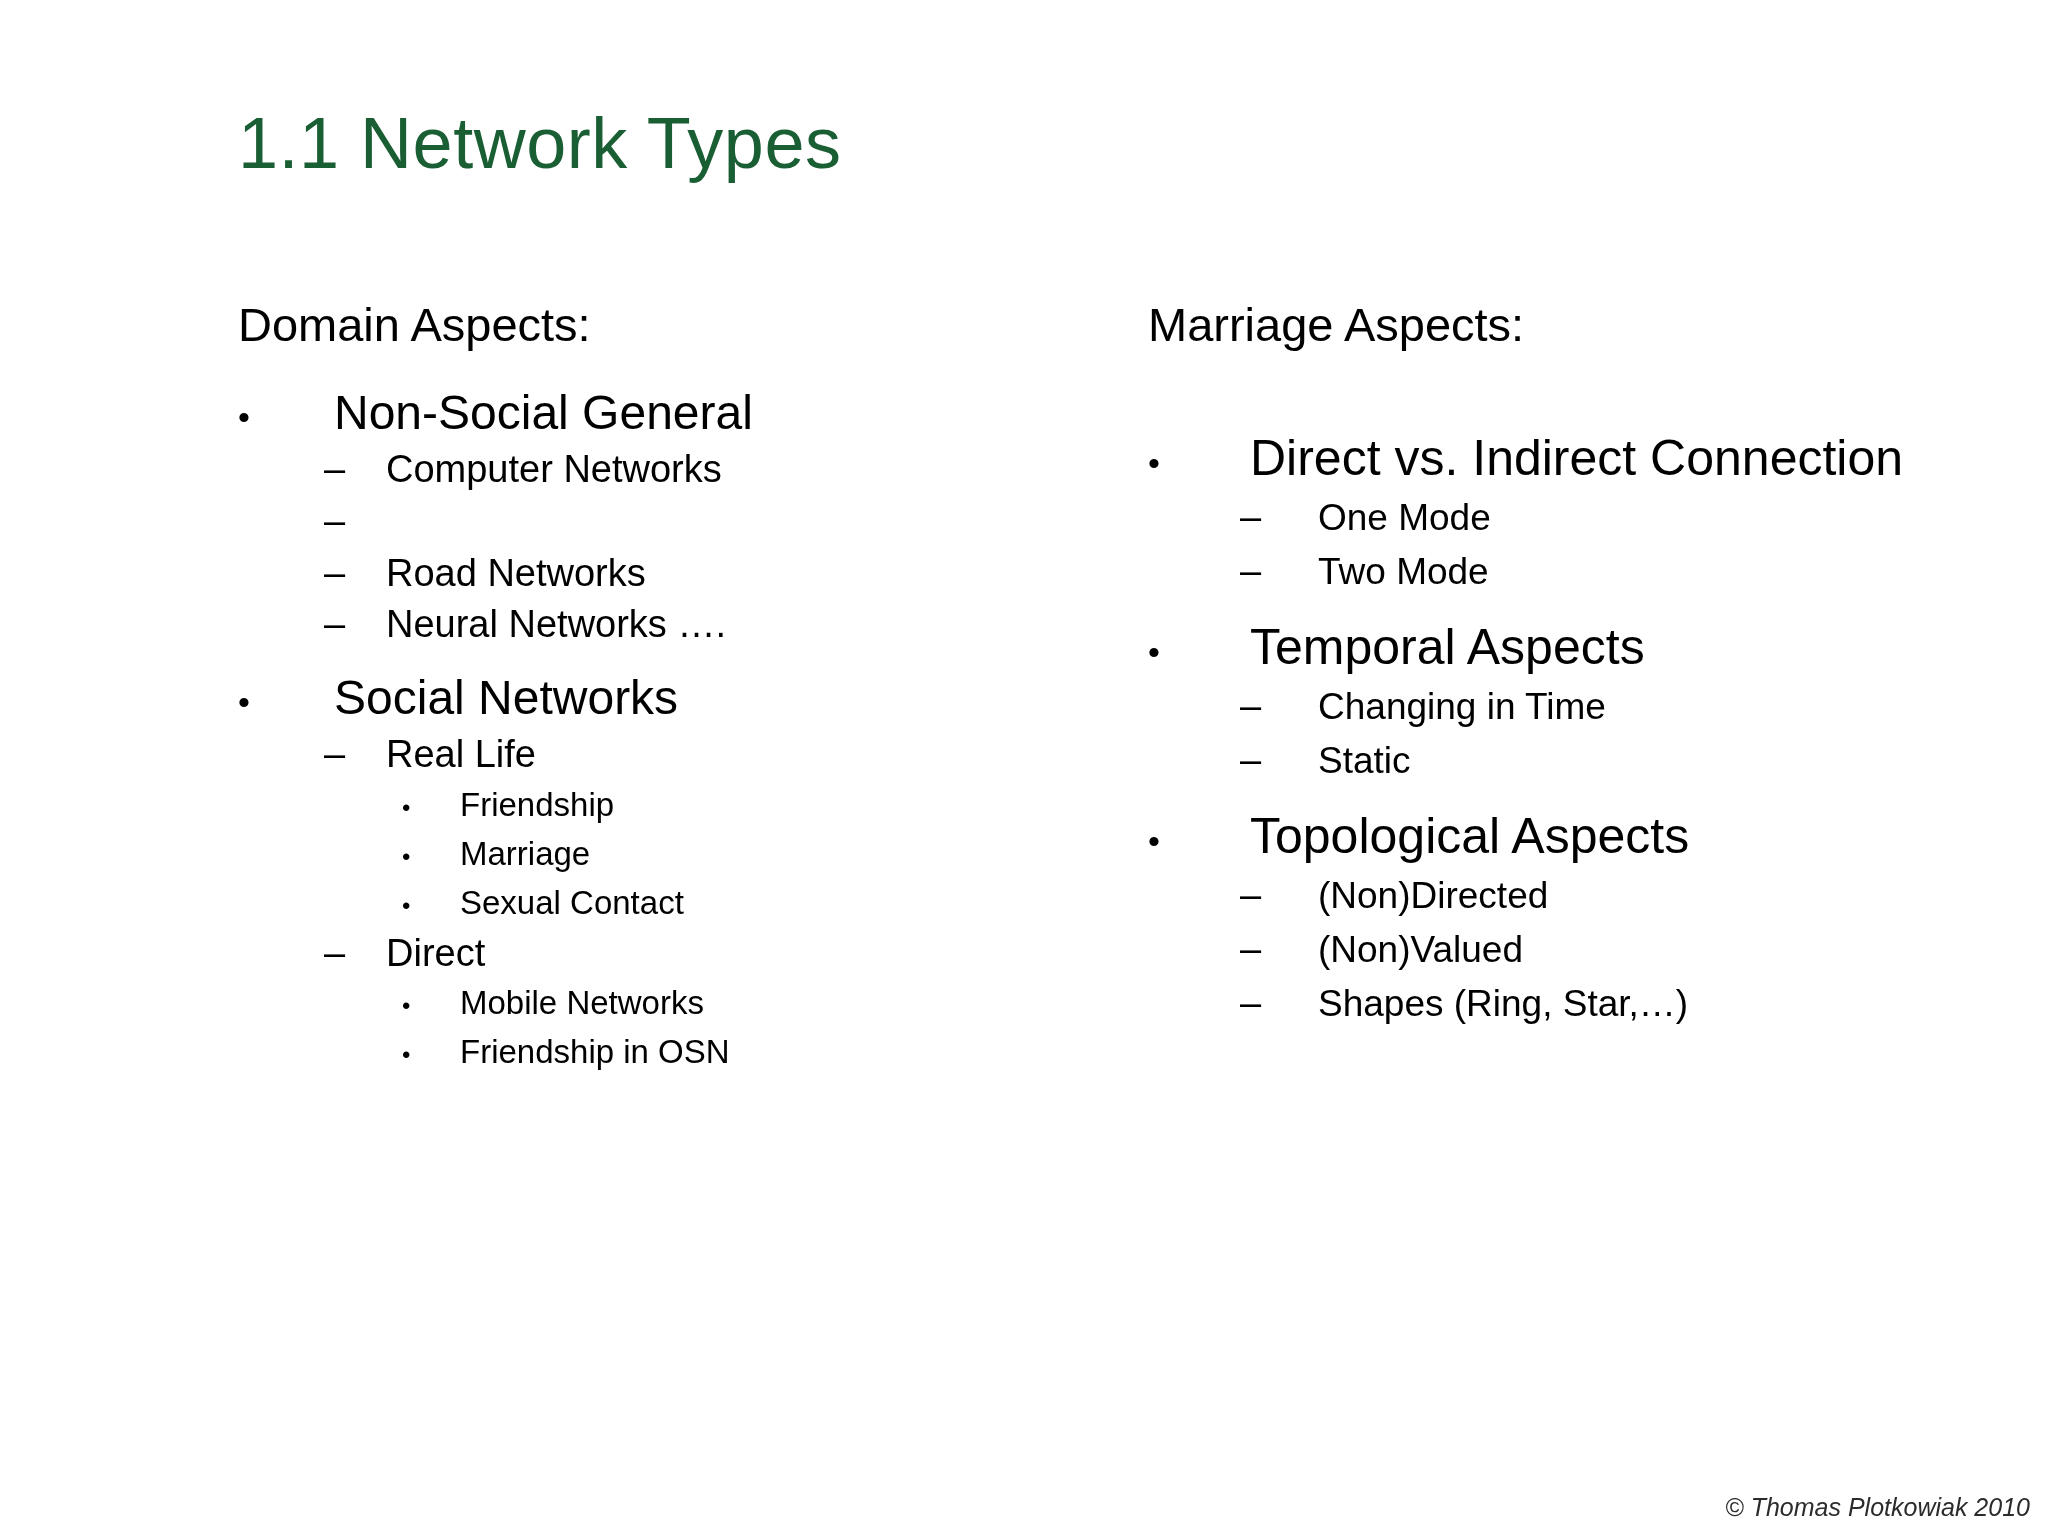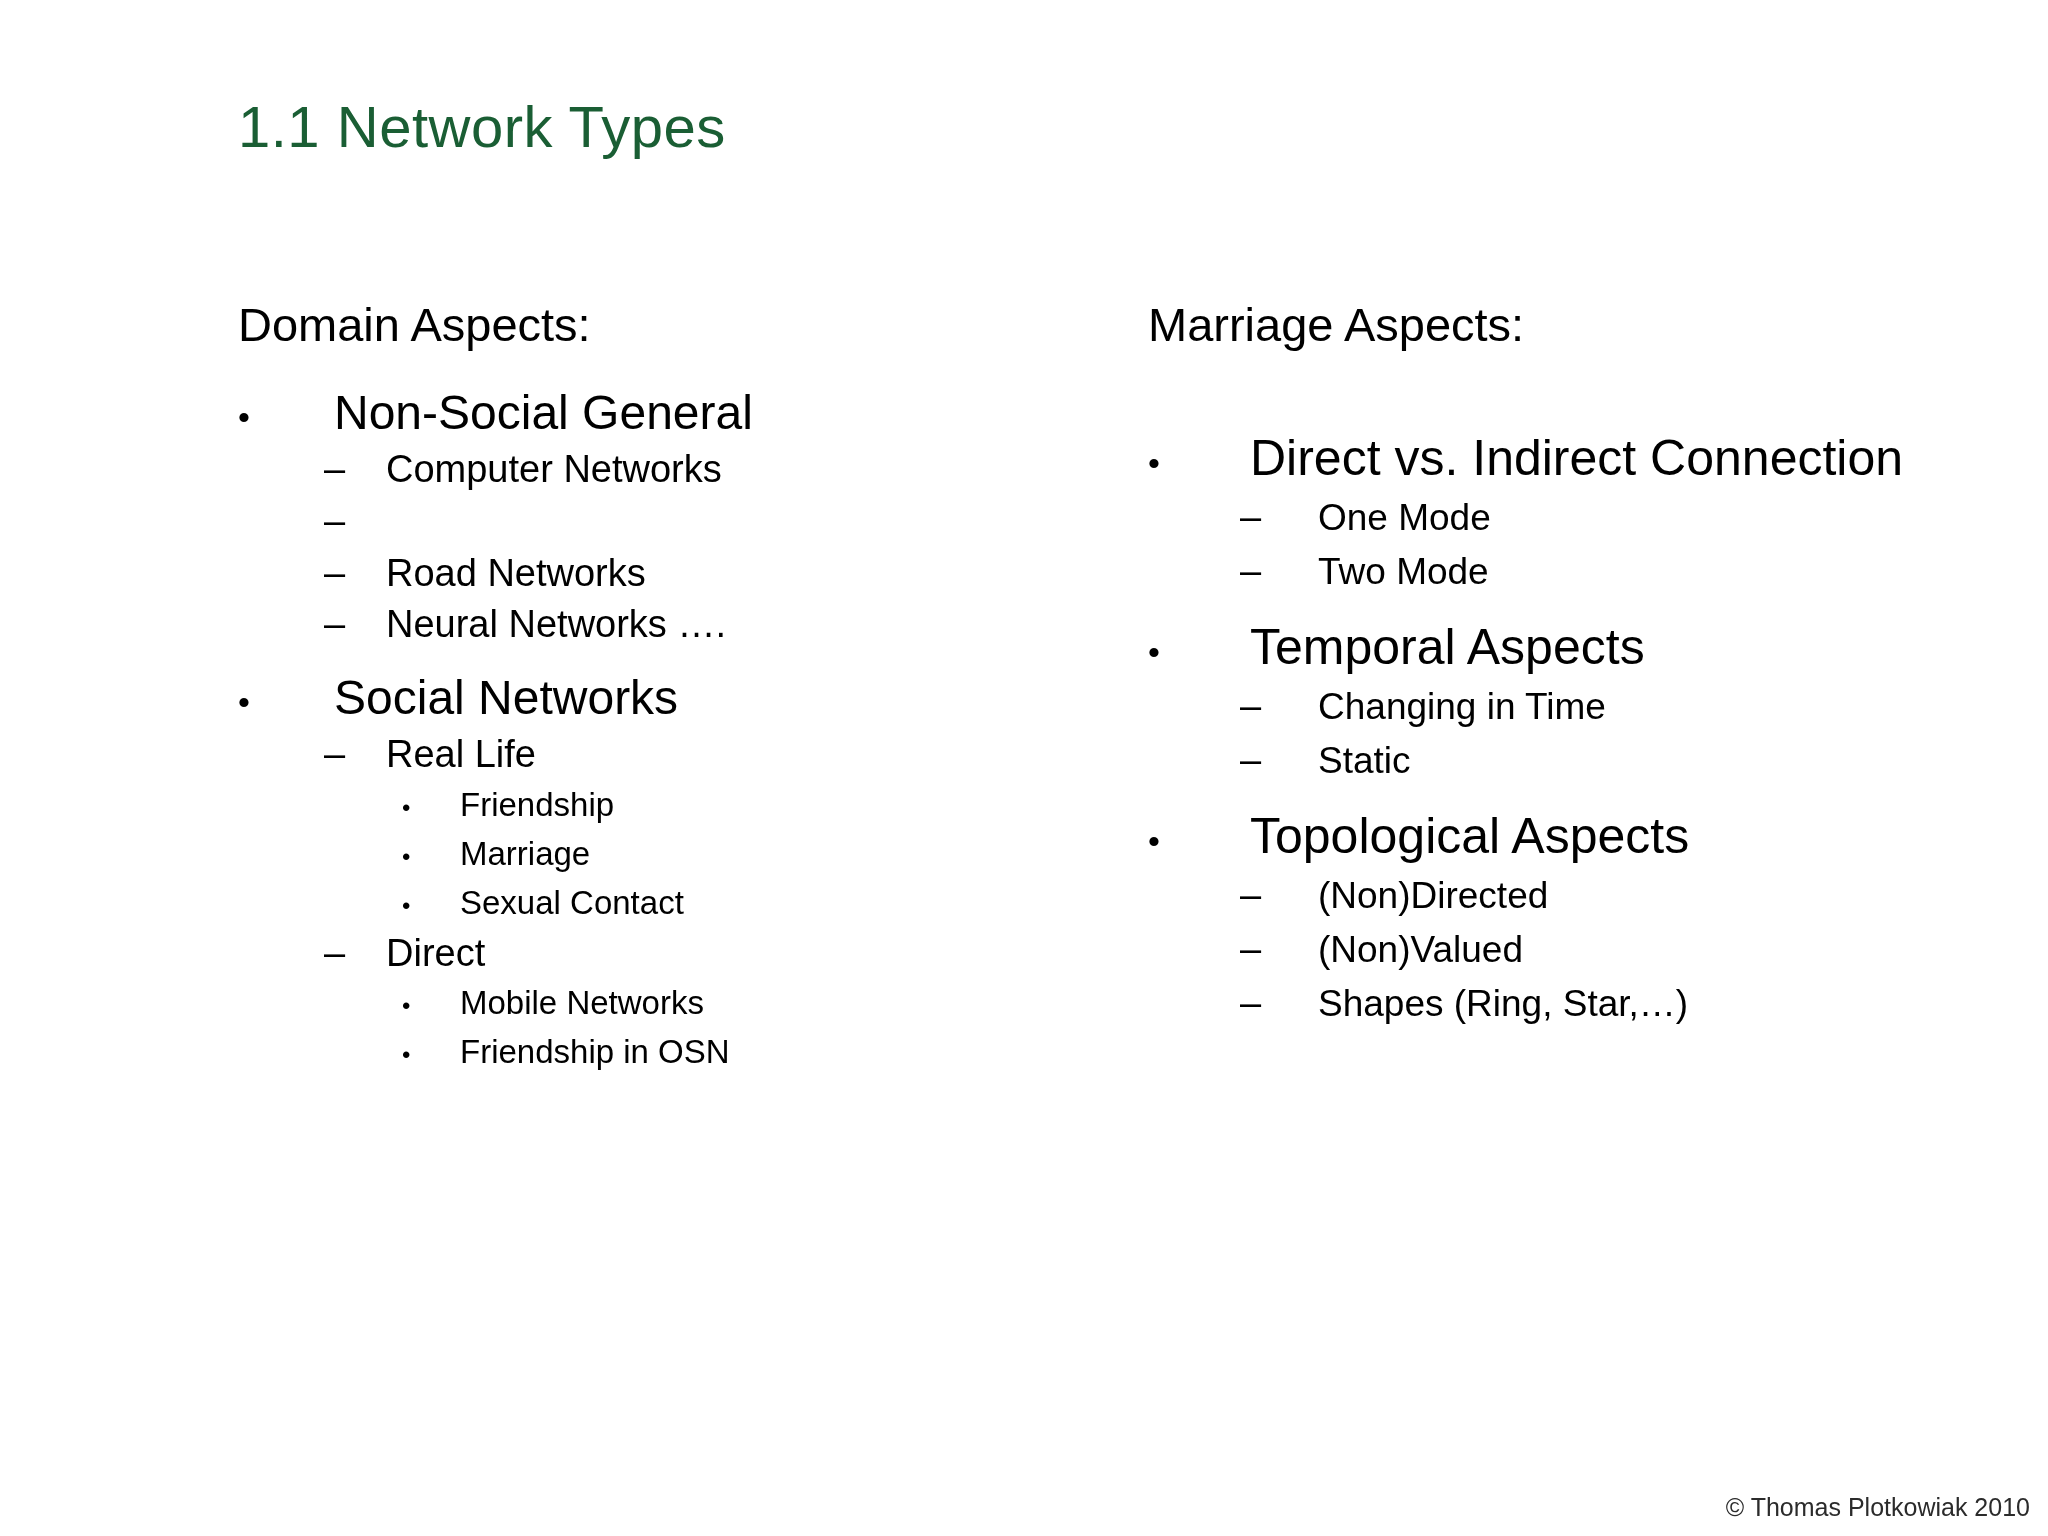--- a/index.html
+++ b/index.html
@@ -15,21 +15,21 @@
     font-family: "Liberation Sans", sans-serif;
     color: #000000;
     overflow: hidden;
   }
 
   
   .slide-title {
     position: absolute;
     left: 238px;
     top: 58px;
-    font-size: 58px;
+    font-size: 72px;
     font-weight: 400;
     letter-spacing: 0.5px;
     color: #1a5e34;
     line-height: 1.05;
     white-space: nowrap;
   }
 
   
   .col {
     position: absolute;
@@ -92,20 +92,21 @@
   .spacer-md { height: 44px; }
 
   
   .footer {
     position: absolute;
     right: 18px;
     bottom: 14px;
     font-size: 25px;
     color: #2b2b2b;
     white-space: nowrap;
+    font-style: italic;
   }
 </style>
 </head>
 <body>
 
 <div class="slide" style="background: rgb(255, 255, 255);">
 
   <h1 class="slide-title" style="color: rgb(26, 94, 52);">1.1 Network Types</h1>
 
   <div class="col col-left">

